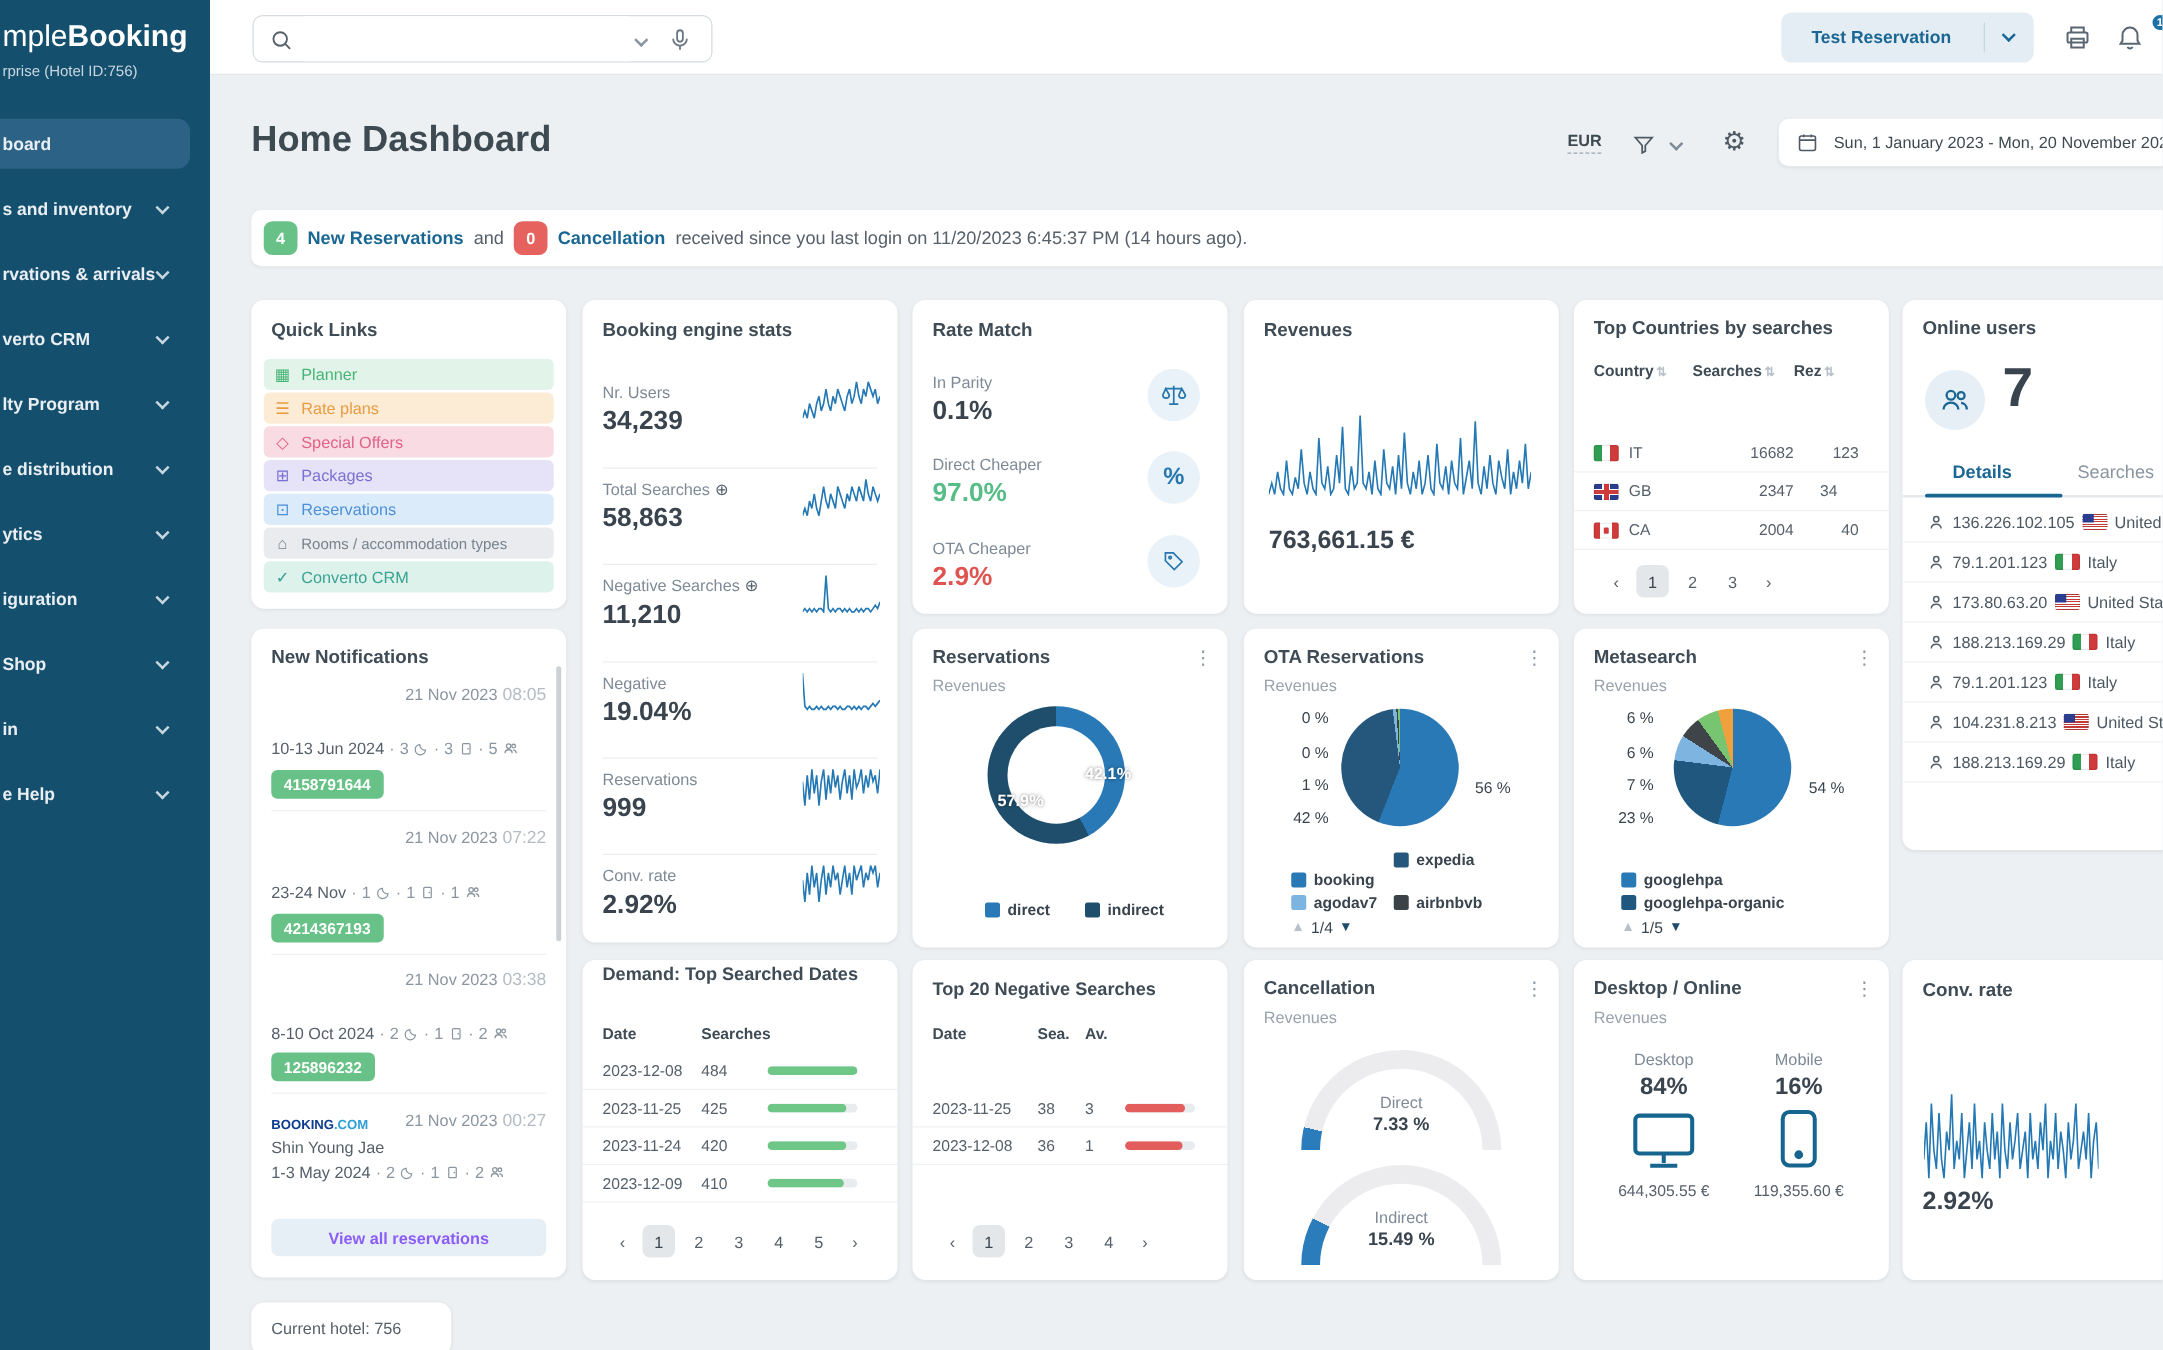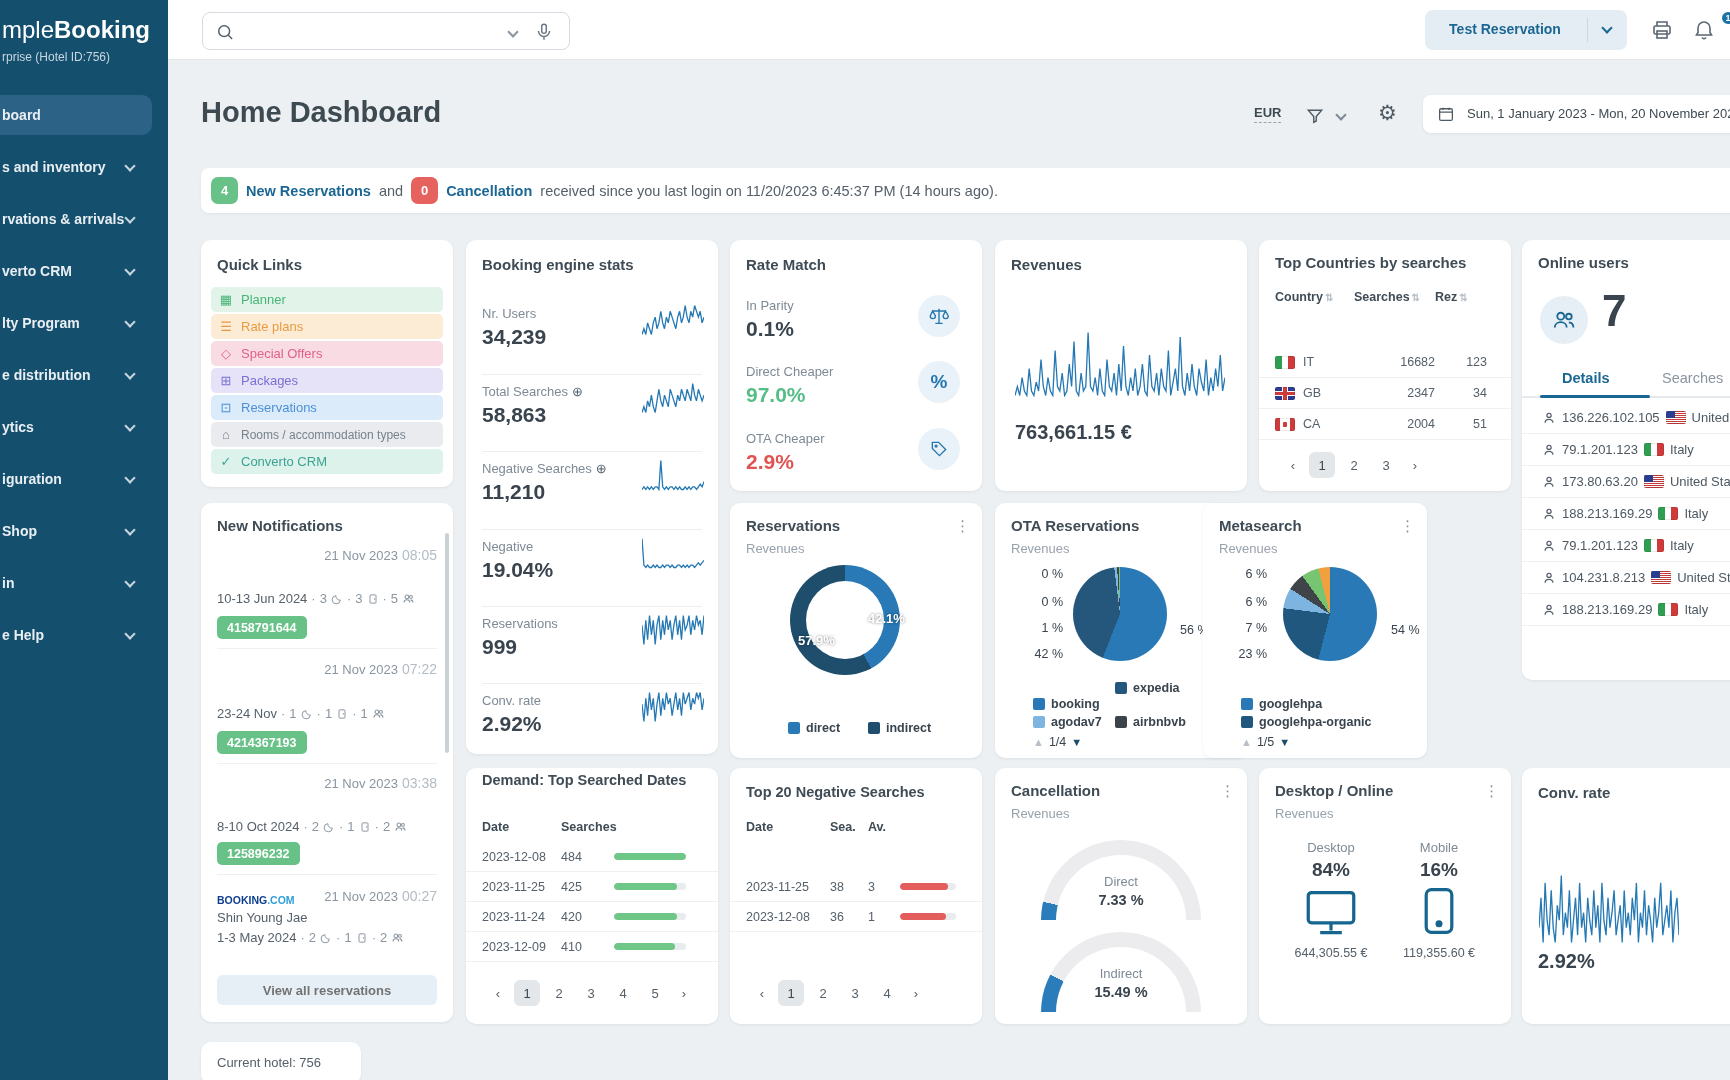--- a/index.html
+++ b/index.html
@@ -92,21 +92,21 @@
   .g-val{position:absolute;width:160px;text-align:center;font-size:14.5px;font-weight:700;color:#39444e;z-index:2}
   
   .ndate{position:absolute;right:16px;font-size:13px;color:#8a95a0;white-space:nowrap}
   .ndate .tm{font-size:14px;color:#b3bcc4;margin-left:4px}
   .ndetail{position:absolute;left:16px;display:flex;align-items:center;gap:4px;font-size:13px;color:#55606a;white-space:nowrap}
   .ndetail .num,.ndetail .dot{color:#8a95a0}
   .nbadge{position:absolute;left:16px;height:23px;border-radius:5px;background:#68c288;color:#fff;font-size:12.5px;font-weight:700;display:inline-flex;align-items:center;padding:0 10px}
   .ndiv{position:absolute;left:16px;right:16px;height:1px;background:#eef1f3}
   .bk1{color:#0d3d8f;font-weight:800;font-size:10.5px}
   .bk2{color:#2f9fd8;font-weight:800;font-size:10.5px}
-  .viewall{position:absolute;left:16px;top:472px;width:220px;height:30px;background:#e7eff6;border:0;border-radius:6px;color:#737373;font-size:13px;font-weight:600;font-family:"Liberation Sans",sans-serif;cursor:pointer}
+  .viewall{position:absolute;left:16px;top:472px;width:220px;height:30px;background:#e7eff6;border:0;border-radius:6px;color:#8b5cf6;font-size:13px;font-weight:600;font-family:"Liberation Sans",sans-serif;cursor:pointer}
   .nscroll{position:absolute;right:4px;top:30px;width:4px;height:220px;border-radius:2px;background:#ccd1d5}
   
   .ou-circle{position:absolute;left:18px;top:56px;width:48px;height:48px;border-radius:50%;background:#e6eff6;display:flex;align-items:center;justify-content:center}
   .ou-count{position:absolute;left:80px;top:46px;font-size:44px;font-weight:700;color:#39444e}
   .tab{position:absolute;top:130px;font-size:14.5px;cursor:pointer}
   .tabline{position:absolute;left:0;right:0;top:156px;height:2px;background:#e7eaec}
   .tabbar{position:absolute;left:18px;top:155px;width:110px;height:3px;border-radius:2px;background:#1b6794;z-index:2}
   .ou-row{position:absolute;left:0;width:100%;height:32px;border-bottom:1px solid #eef1f3;display:flex;align-items:center;gap:6px;padding-left:20px;font-size:13px;color:#4c5862;white-space:nowrap}
   
   .dm-col{position:absolute;width:120px;text-align:center}
@@ -356,27 +356,27 @@
   <div class="trow" style="top:107px">
     <span class="td" style="left:16px;top:9px"><span class="flag flag-it"></span></span>
     <span class="td" style="left:44px">IT</span>
     <span class="td" style="left:96px;width:80px;text-align:right">16682</span>
     <span class="td" style="left:180px;width:48px;text-align:right">123</span>
   </div>
   <div class="trow" style="top:138px">
     <span class="td" style="left:16px;top:9px"><span class="flag flag-gb"></span></span>
     <span class="td" style="left:44px">GB</span>
     <span class="td" style="left:96px;width:80px;text-align:right">2347</span>
-    <span class="td" style="left:180px;width:48px;text-align:right">34</span>
+    <span class="td" style="left:180px;width:48px;text-align:center">34</span>
   </div>
   <div class="trow" style="top:169px">
     <span class="td" style="left:16px;top:9px"><span class="flag flag-ca"></span></span>
     <span class="td" style="left:44px">CA</span>
     <span class="td" style="left:96px;width:80px;text-align:right">2004</span>
-    <span class="td" style="left:180px;width:48px;text-align:right">51</span>
+    <span class="td" style="left:180px;width:48px;text-align:right">40</span>
   </div>
   <div class="pager" style="left:24px;top:212px">
     <span class="pchev">‹</span>
     <span class="pnum active">1</span>
     <span class="pnum">2</span>
     <span class="pnum">3</span>
     <span class="pchev">›</span>
   </div>
 </div>
 
@@ -613,21 +613,21 @@
       <span class="lg-sq" style="background: rgb(60, 67, 72);"></span>
       <span>airbnbvb</span>
     </div>
   <div class="mini-pager" style="left:38px;top:232px">
       <span class="tri-up">▲</span>
       <span>1/4</span>
       <span class="tri-dn">▼</span>
     </div>
 </div>
 
-<div class="card" style="left:1203px;top:503px;width:224px;height:255px">
+<div class="card" style="left:1259px;top:503px;width:252px;height:255px">
   <div class="ct" style="top:14px">Metasearch</div>
   <div class="sub" style="top:38px">Revenues</div>
   <span class="menu-dots">⋮</span>
   <div class="pie" style="left: 80px; top: 64px; width: 94px; height: 94px; background: conic-gradient(rgb(40, 121, 182) 0%, rgb(40, 121, 182) 54%, rgb(31, 87, 126) 54%, rgb(31, 87, 126) 77%, rgb(125, 180, 224) 77%, rgb(125, 180, 224) 84%, rgb(63, 68, 72) 84%, rgb(63, 68, 72) 90%, rgb(119, 196, 113) 90%, rgb(119, 196, 113) 96%, rgb(240, 161, 62) 96%, rgb(240, 161, 62) 100%);"></div>
   <span class="pie-lbl" style="left:24px;top:64px">6 %</span>
   <span class="pie-lbl" style="left:24px;top:92px">6 %</span>
   <span class="pie-lbl" style="left:24px;top:118px">7 %</span>
   <span class="pie-lbl" style="left:24px;top:144px">23 %</span>
   <span class="pie-lbl" style="left:188px;top:120px;text-align:left">54 %</span>
   <div class="lg-item" style="left:38px;top:194px">

